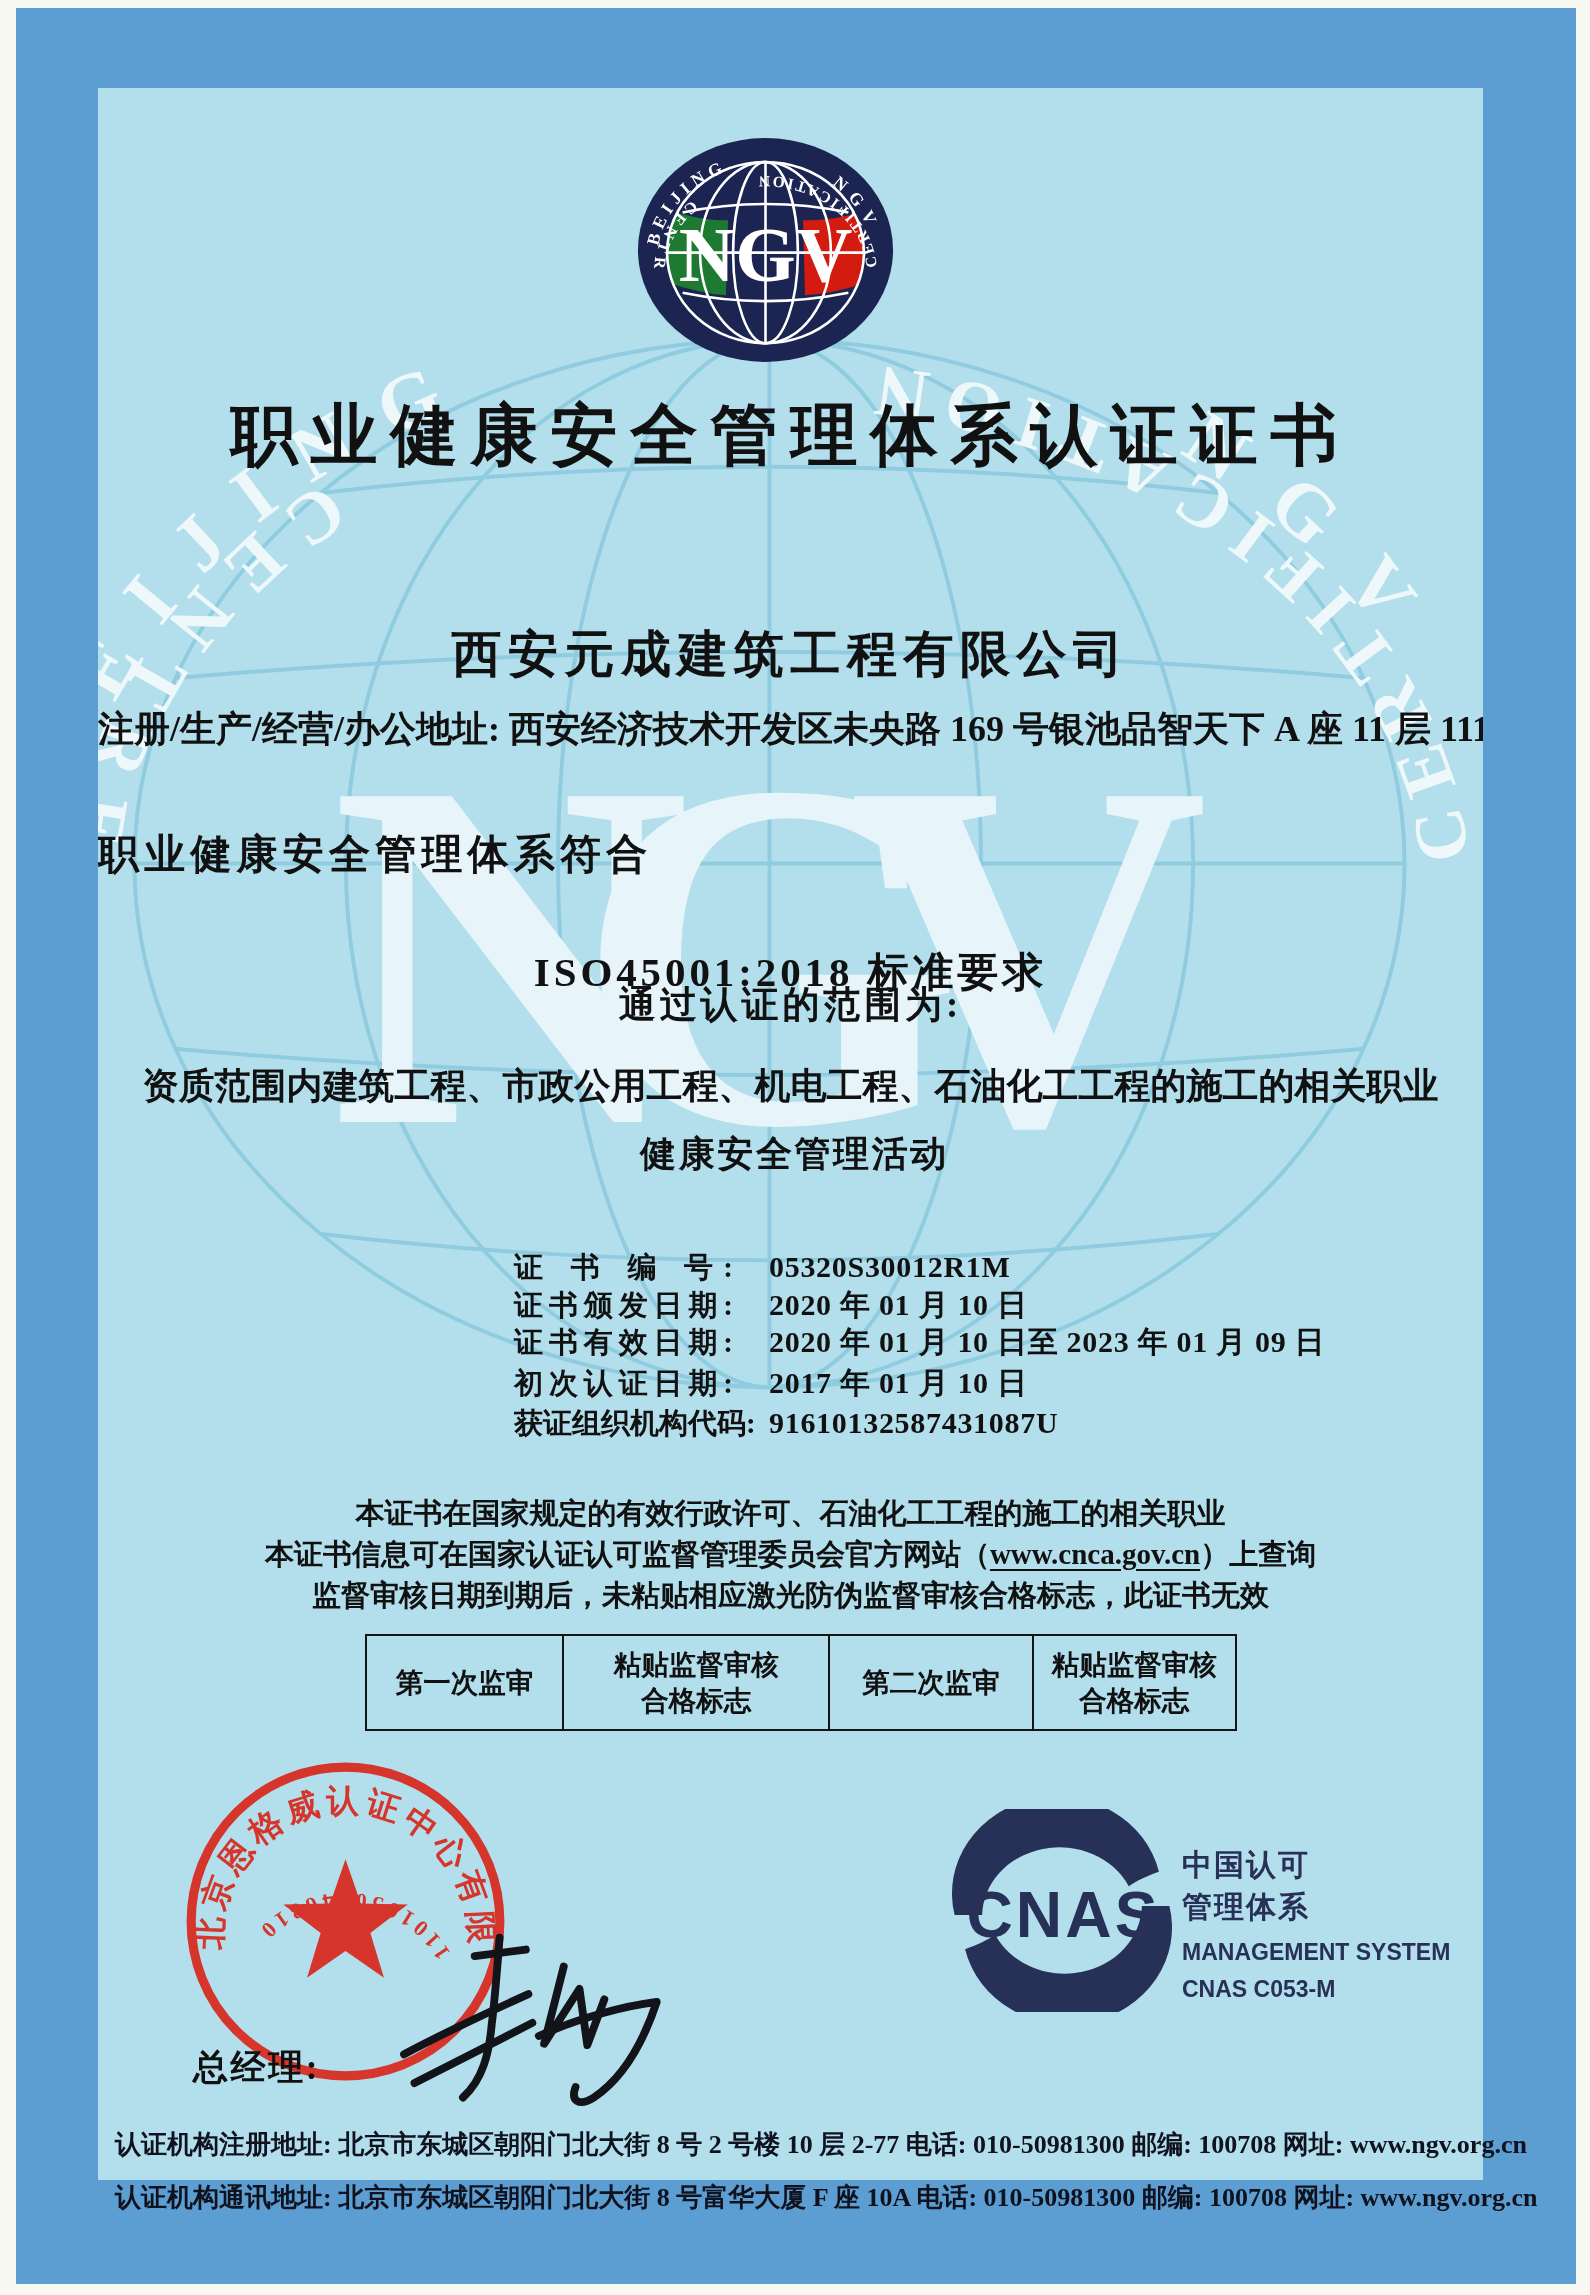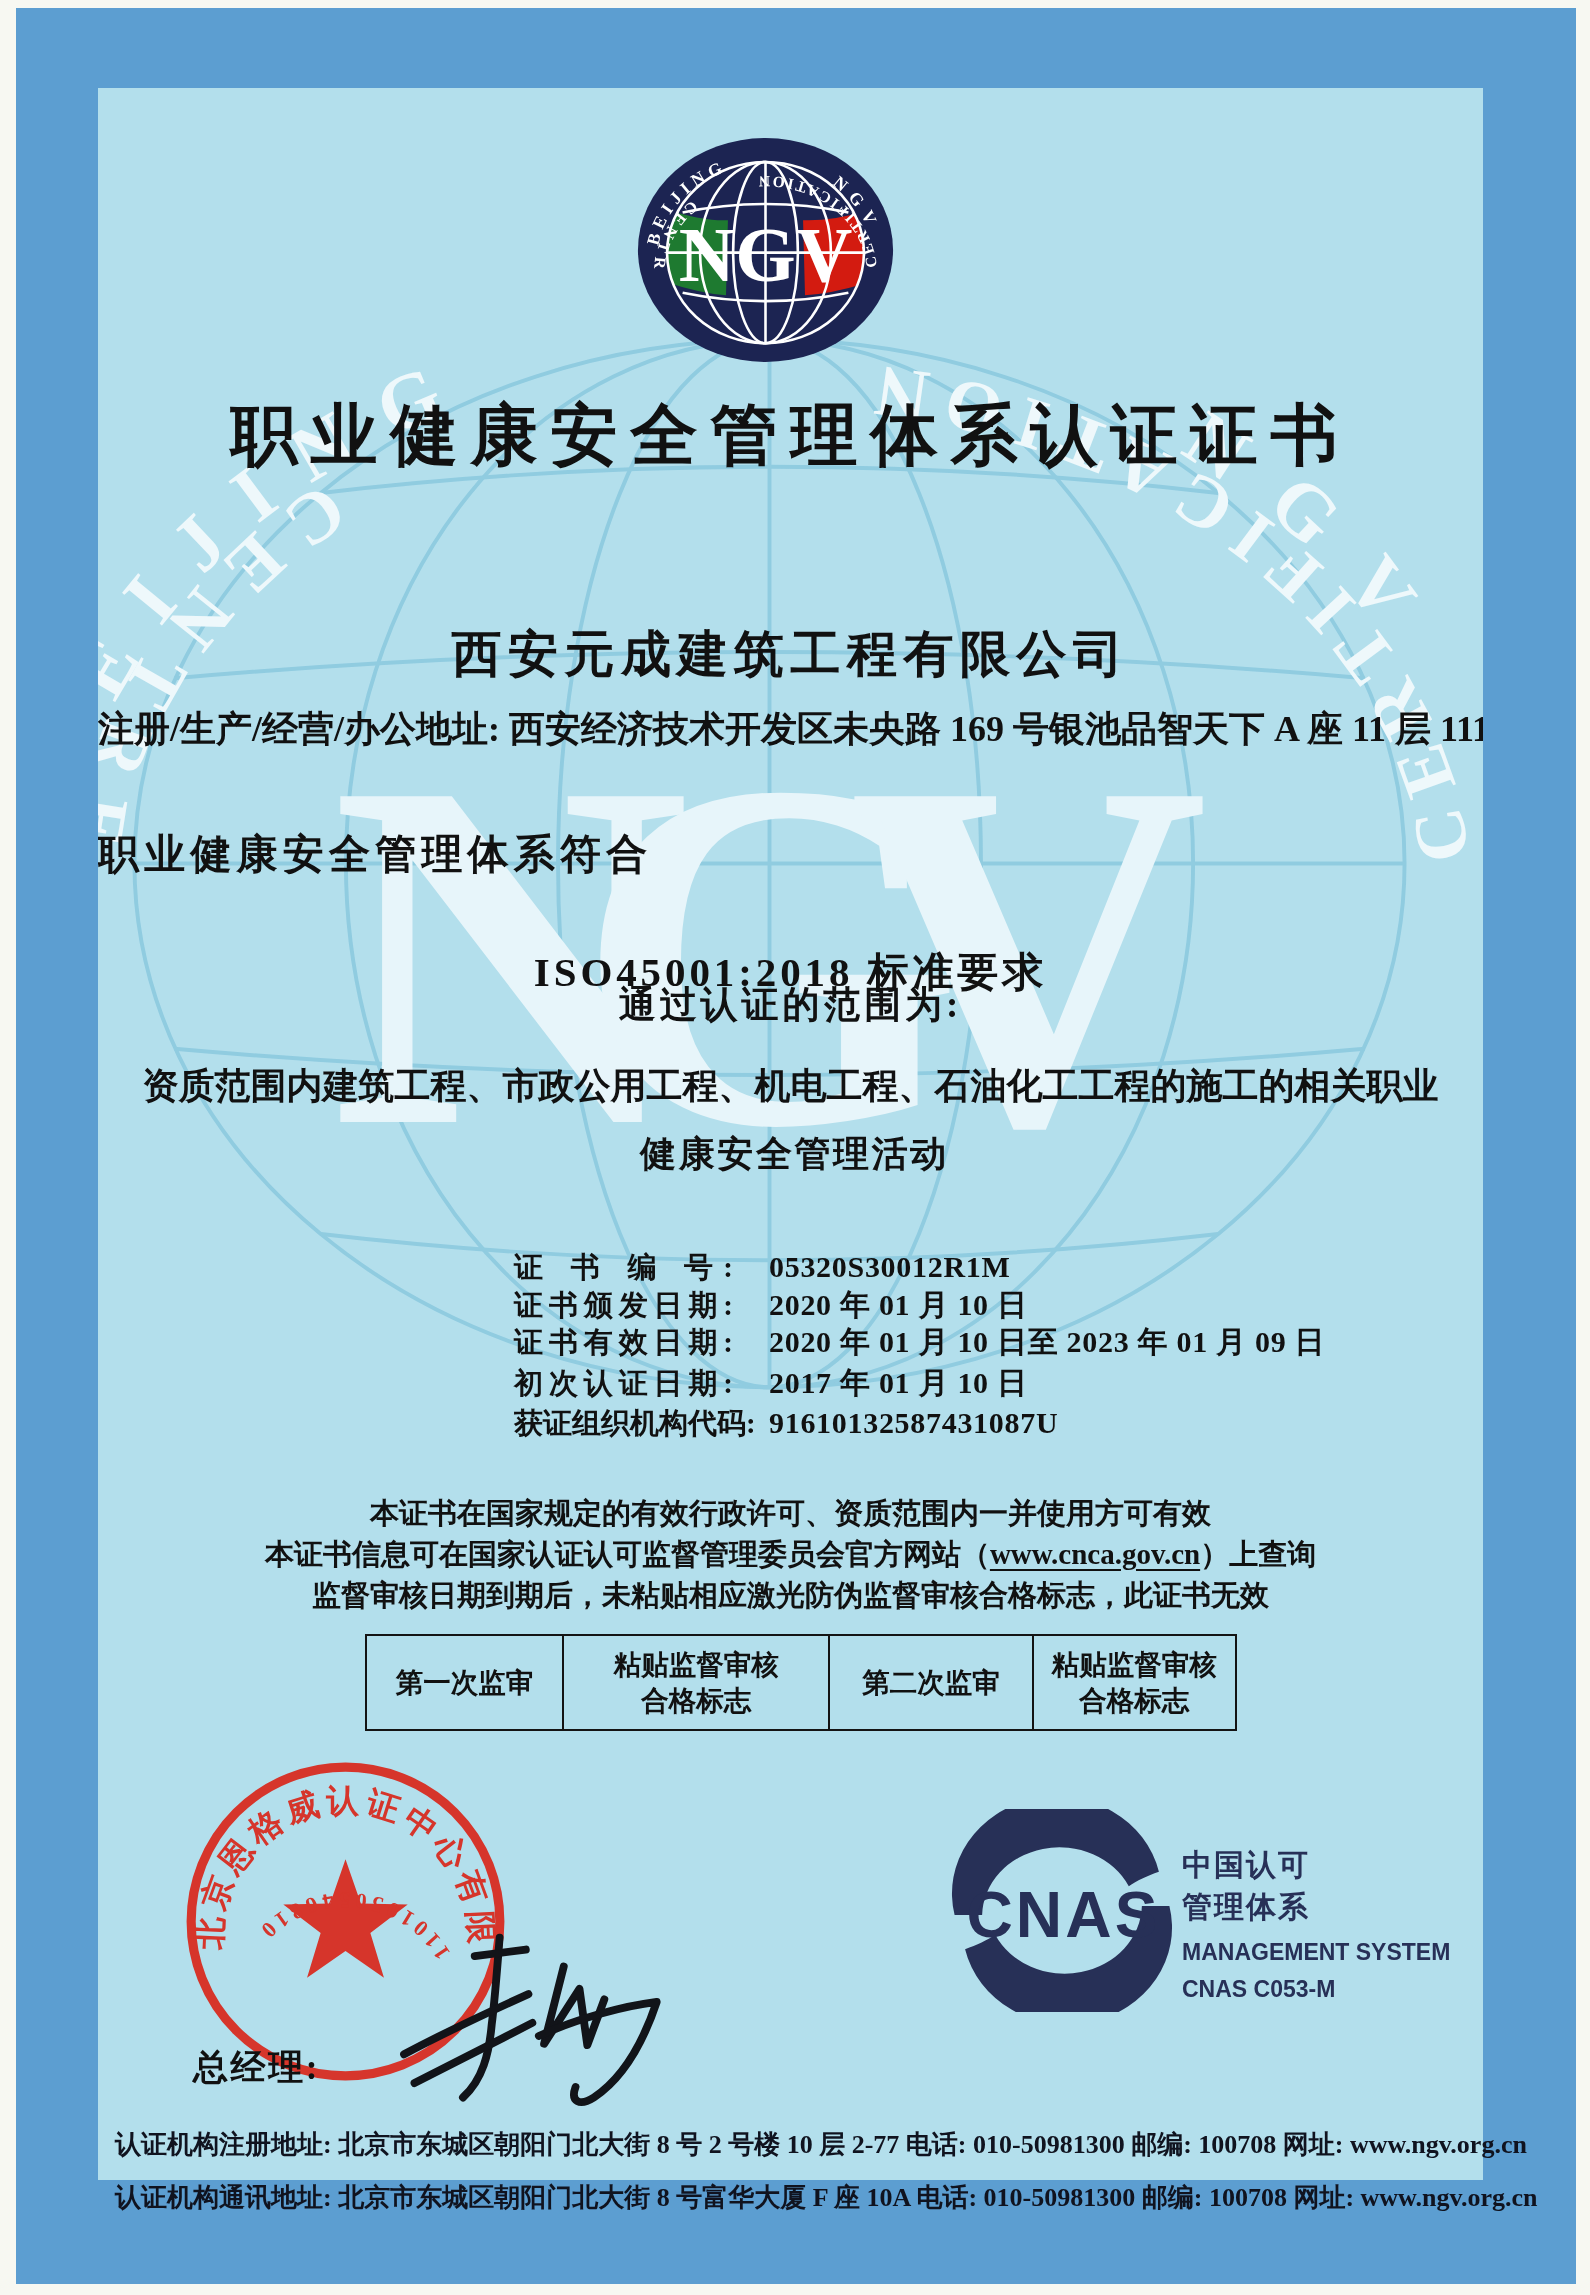--- a/index.html
+++ b/index.html
@@ -179,21 +179,21 @@
         <span class="detail-label">初次认证日期:</span>
         <span class="detail-value">2017 年 01 月 10 日</span>
       </div>
       <div class="detail-row gap">
         <span class="detail-label">获证组织机构代码:</span>
         <span class="detail-value">91610132587431087U</span>
       </div>
     </div>
 
     <div class="notes">
-      <div>本证书在国家规定的有效行政许可、资质范围内一并使用方可有效</div>
+      <div>本证书在国家规定的有效行政许可、石油化工工程的施工的相关职业</div>
       <div><span>本证书信息可在国家认证认可监督管理委员会官方网站（</span><span class="lnk">www.cnca.gov.cn</span><span>）上查询</span></div>
       <div>监督审核日期到期后，未粘贴相应激光防伪监督审核合格标志，此证书无效</div>
     </div>
 
     <table class="supervision">
       <tbody>
           <tr>
         <td style="width:190px">
           <div>第一次监审</div>
         </td>

